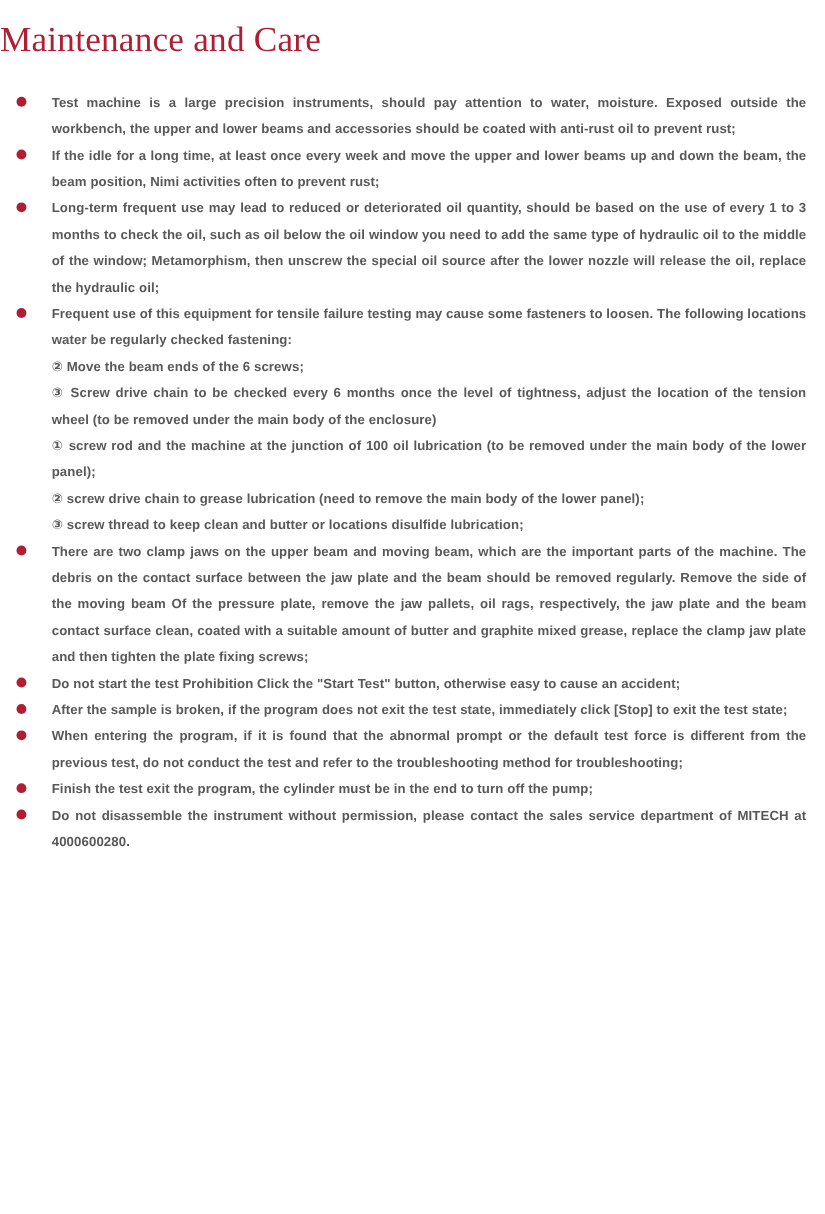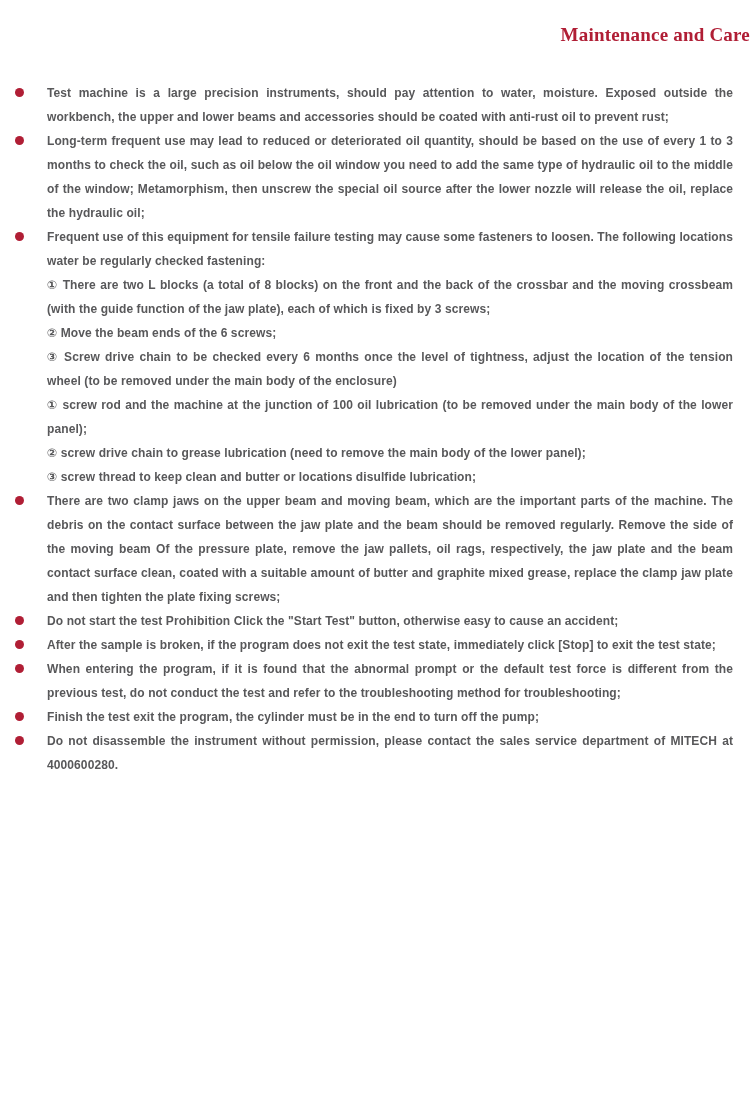--- a/index.html
+++ b/index.html
@@ -17,24 +17,24 @@
     font-family: "Liberation Sans", "DejaVu Sans", sans-serif;
     overflow-x: hidden;
   }
   .page {
     width: 750px;
     min-height: 1104px;
     background: #ffffff;
     padding-top: 20px;
   }
   .page-title {
-    text-align: right;
+    text-align: left;
     font-family: "Liberation Serif", "DejaVu Serif", serif;
-    font-weight: 700;
-    font-size: 19px;
+    font-weight: 400;
+    font-size: 32px;
     line-height: 30px;
     color: var(--accent);
     letter-spacing: 0.2px;
   }
   .list {
     margin-top: 31px;
   }
   .item {
     position: relative;
     margin-left: 14px;
@@ -68,28 +68,33 @@
   <div class="list">
       <div class="item">
         <span class="bullet"></span>
         <div class="content">
           <p>Test machine is a large precision instruments, should pay attention to water, moisture. Exposed outside the workbench, the upper and lower beams and accessories should be coated with anti-rust oil to prevent rust;</p>
         </div>
       </div>
       <div class="item">
         <span class="bullet"></span>
         <div class="content">
+          <p>If the idle for a long time, at least once every week and move the upper and lower beams up and down the beam, the beam position, Nimi activities often to prevent rust;</p>
+        </div>
+      </div>
+      <div class="item">
+        <span class="bullet"></span>
+        <div class="content">
           <p>Long-term frequent use may lead to reduced or deteriorated oil quantity, should be based on the use of every 1 to 3 months to check the oil, such as oil below the oil window you need to add the same type of hydraulic oil to the middle of the window; Metamorphism, then unscrew the special oil source after the lower nozzle will release the oil, replace the hydraulic oil;</p>
         </div>
       </div>
       <div class="item">
         <span class="bullet"></span>
         <div class="content">
           <p>Frequent use of this equipment for tensile failure testing may cause some fasteners to loosen. The following locations water be regularly checked fastening:</p>
-          <p>① There are two L blocks (a total of 8 blocks) on the front and the back of the crossbar and the moving crossbeam (with the guide function of the jaw plate), each of which is fixed by 3 screws;</p>
           <p>② Move the beam ends of the 6 screws;</p>
           <p>③ Screw drive chain to be checked every 6 months once the level of tightness, adjust the location of the tension wheel (to be removed under the main body of the enclosure)</p>
           <p>① screw rod and the machine at the junction of 100 oil lubrication (to be removed under the main body of the lower panel);</p>
           <p>② screw drive chain to grease lubrication (need to remove the main body of the lower panel);</p>
           <p>③ screw thread to keep clean and butter or locations disulfide lubrication;</p>
         </div>
       </div>
       <div class="item">
         <span class="bullet"></span>
         <div class="content">

